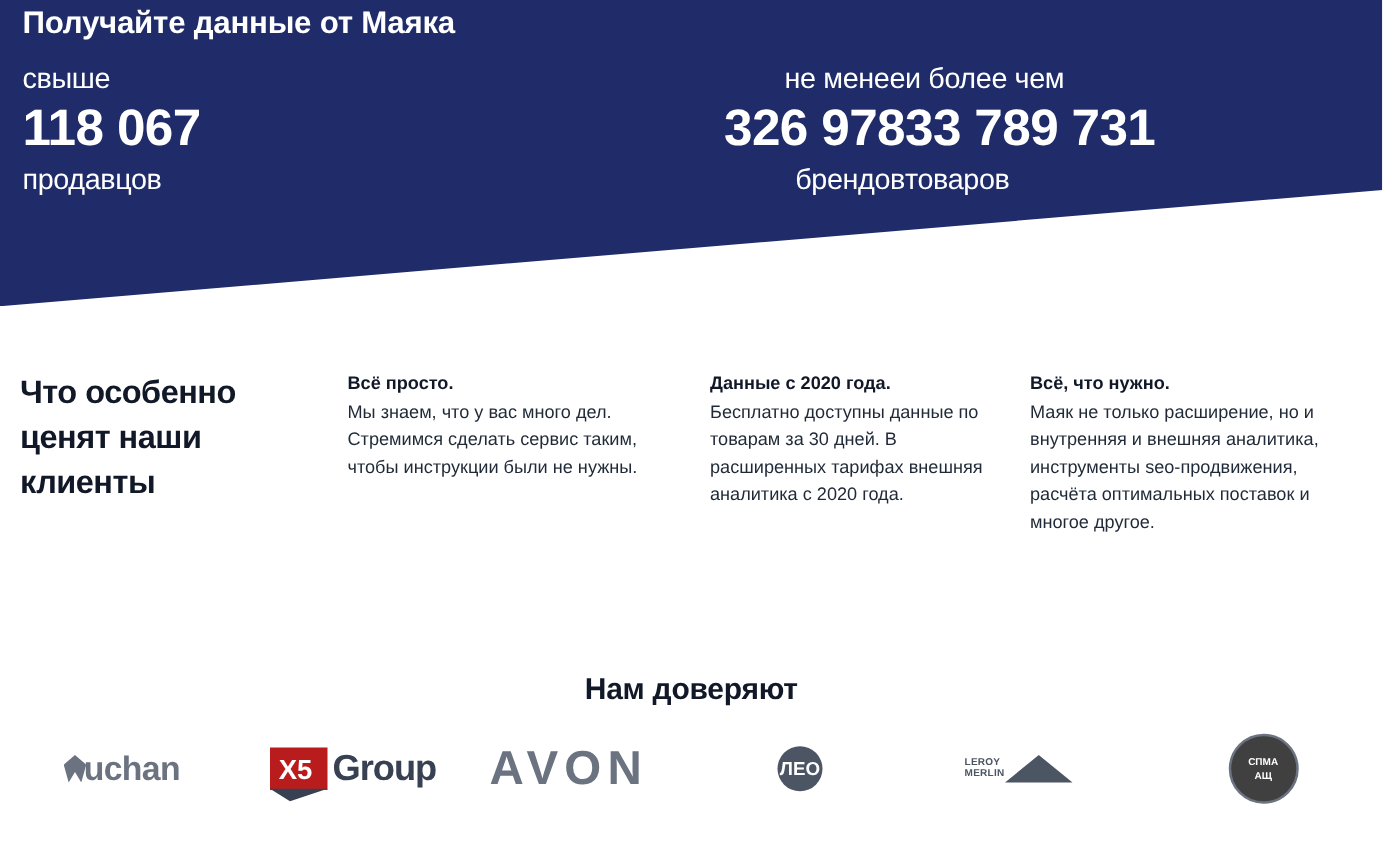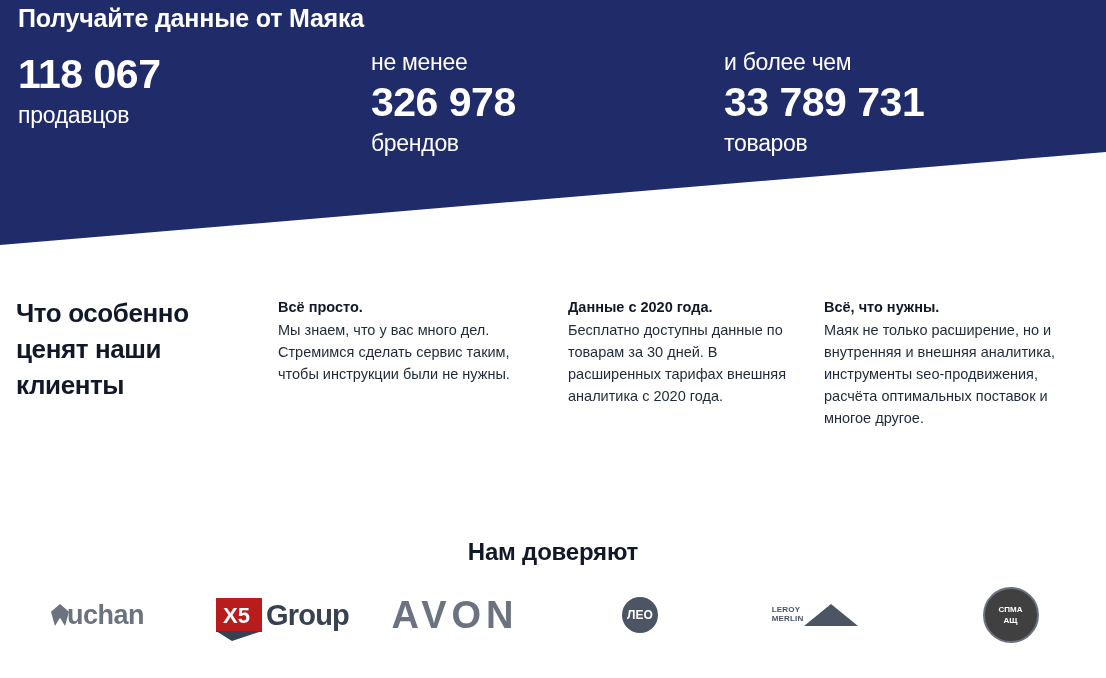--- a/index.html
+++ b/index.html
@@ -36,21 +36,21 @@
     letter-spacing: -0.2px;
   }
   .stats {
     position: absolute;
     left: 18px; top: 48px;
     width: 1070px;
     display: flex;
   }
   .stat { color: #ffffff; }
   .stat:nth-child(1) { width: 353px; }
-  .stat:nth-child(2) { width: 353px; }
+  .stat:nth-child(2) { width: 353px; text-align: right; }
   .stat:nth-child(3) { width: 360px; }
   .stat-pre {
     font-size: 23px;
     font-weight: 500;
     letter-spacing: -0.3px;
     line-height: 28px;
   }
   .stat-num {
     font-size: 41px;
     font-weight: bold;
@@ -187,21 +187,21 @@
     color: #6b7280;
     letter-spacing: 5px;
   }
 
   .leonardo-wrap { display: flex; align-items: center; gap: 6px; }
   .leonardo-mark {
     width: 36px; height: 36px;
     border-radius: 50%;
     background: #4b5563;
     color: #ffffff;
-    font-size: 12px;
+    font-size: 15px;
     font-weight: bold;
     display: flex;
     align-items: center;
     justify-content: center;
     text-align: right;
   }
   .leonardo-texts { display: flex; flex-direction: column; }
   .leonardo-main {
     font-size: 24px;
     font-weight: bold;
@@ -256,20 +256,21 @@
 </head>
 <body>
 
 <div class="page">
 
   <div class="hero">
     <div class="hero-title">Получайте данные от Маяка</div>
 
     <div class="stats">
       <div class="stat">
+        <div class="stat-pre">свыше</div>
         <div class="stat-num">118 067</div>
         <div class="stat-post">продавцов</div>
       </div>
       <div class="stat">
         <div class="stat-pre">не менее</div>
         <div class="stat-num">326 978</div>
         <div class="stat-post">брендов</div>
       </div>
       <div class="stat">
         <div class="stat-pre">и более чем</div>
@@ -286,21 +287,21 @@
       <div class="feature-title">Всё просто.</div>
       <div class="feature-body">Мы знаем, что у вас много дел. Стремимся сделать сервис таким, чтобы инструкции были не нужны.</div>
     </div>
 
     <div class="feature feature-2">
       <div class="feature-title">Данные с 2020 года.</div>
       <div class="feature-body">Бесплатно доступны данные по товарам за 30 дней. В расширенных тарифах внешняя аналитика с 2020 года.</div>
     </div>
 
     <div class="feature feature-3">
-      <div class="feature-title">Всё, что нужны.</div>
+      <div class="feature-title">Всё, что нужно.</div>
       <div class="feature-body">Маяк не только расширение, но и внутренняя и внешняя аналитика, инструменты seo-продвижения, расчёта оптимальных поставок и многое другое.</div>
     </div>
   </div>
 
   <div class="trust-title">Нам доверяют</div>
 
   <div class="logos">
 
     <div class="logo logo-auchan">
       <div class="auchan-wrap">

